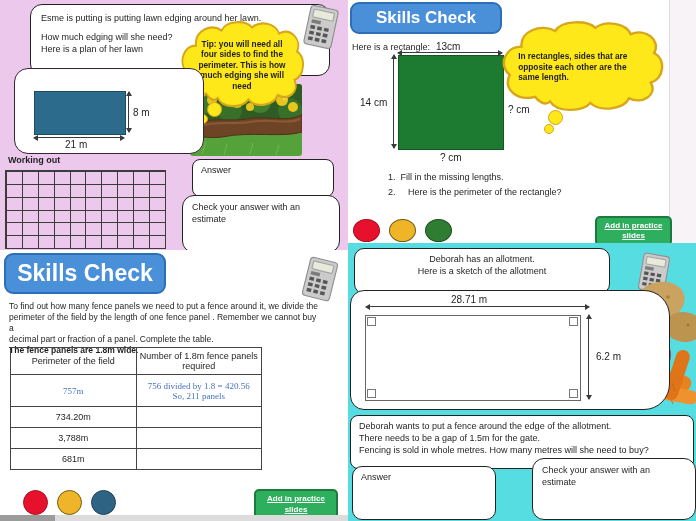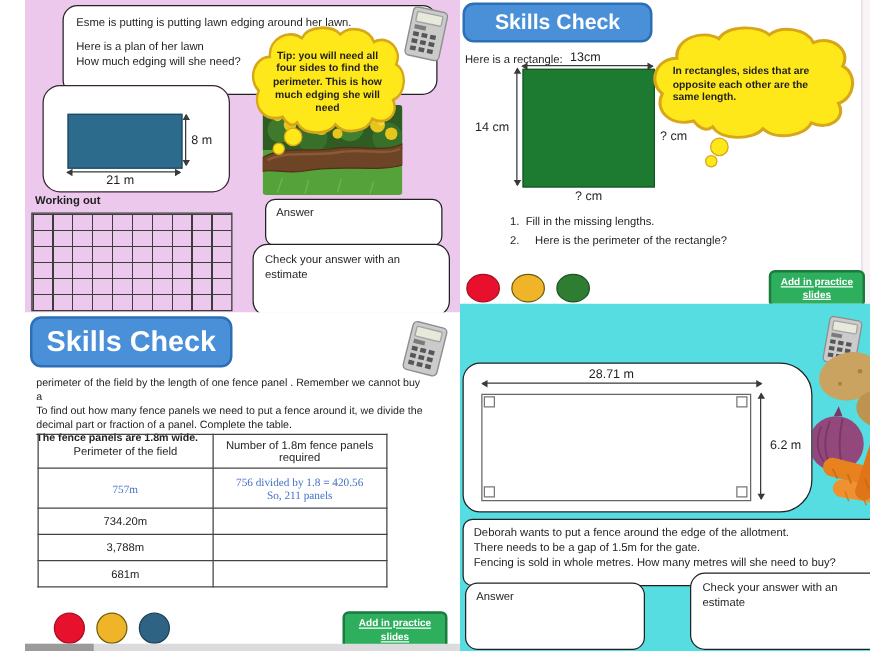--- a/index.html
+++ b/index.html
@@ -1,24 +1,24 @@
 <!DOCTYPE html>
 <html><head>
 <meta charset="utf-8">
 <style>
   html,body{margin:0;padding:0;}
   body{font-family:"Liberation Sans",sans-serif;color:#1f1f1f;background:#fff;}
   #stage{position:relative;width:696px;height:521px;overflow:hidden;background:#fff;}
-  .q{position:absolute;overflow:hidden;margin-left:20px;}
+  .q{position:absolute;overflow:hidden;}
   #q1{left:0;top:0;width:348px;height:250px;background:#ecc9ec;}
   #q2{left:348px;top:0;width:348px;height:243px;background:#ffffff;}
   #q3{left:0;top:250px;width:348px;height:271px;background:#ffffff;}
   #q4{left:348px;top:243px;width:348px;height:278px;background:#55dde2;}
   .abs{position:absolute;}
-  .box{background:#fff;border:1.5px solid #222;}
+  .box{background:#fff;border:1.5px solid #222;padding-left:40px;}
   .r8{border-radius:8px;} .r10{border-radius:10px;} .r12{border-radius:12px;}
   .txt{font-size:9px;line-height:1.35;}
   .small{font-size:8.5px;line-height:1.3;}
   .bold{font-weight:bold;}
   .center{text-align:center;}
   .title{background:#4a90d9;border:2.5px solid #2d6fb7;border-radius:9px;color:#fff;
          display:flex;align-items:center;justify-content:center;font-weight:bold;}
   .cloud{position:absolute;}
   .cloud svg{position:absolute;left:0;top:0;width:100%;height:100%;}
   .cloud .cloud-text{position:absolute;left:12%;top:16%;width:76%;height:68%;
@@ -40,41 +40,41 @@
   .dimv::before{content:"";position:absolute;top:-1px;left:-3.5px;
     border-left:3px solid transparent;border-right:3px solid transparent;border-bottom:5px solid #3a3a3a;}
   .dimv::after{content:"";position:absolute;bottom:-1px;left:-3.5px;
     border-left:3px solid transparent;border-right:3px solid transparent;border-top:5px solid #3a3a3a;}
   .dimlabel{position:absolute;font-size:10px;}
   
   #wgrid{left:5px;top:170px;width:159px;height:77px;border:1.5px solid #3c3c3c;background:
     repeating-linear-gradient(to right,#3c3c3c 0,#3c3c3c 1px,transparent 1px,transparent 15.9px),
     repeating-linear-gradient(to bottom,#3c3c3c 0,#3c3c3c 1px,transparent 1px,transparent 12.84px);}
   
-  table.panels{border-collapse:collapse;width:280px;table-layout:fixed;font-size:9px;}
+  table.panels{border-collapse:collapse;width:252px;table-layout:fixed;font-size:9px;}
   table.panels td,table.panels th{border:1px solid #444;text-align:center;vertical-align:middle;
     padding:2px 3px;font-weight:normal;}
   table.panels th{height:22px;}
   .blue-ans{color:#4472c4;font-family:Liberation Serif, serif;}
   .corner-sq{position:absolute;width:7px;height:7px;border:1px solid #777;background:#fff;}
   .q2strip{position:absolute;right:0;top:0;width:26px;height:243px;background:#f8f3f7;border-left:1px solid #e2dce2;}
   .calc{position:absolute;}
 </style>
 </head>
 <body>
 
 <div id="stage">
 
   <div id="q1" class="q">
 
     <div class="abs box r12 txt" style="left:30px;top:4px;width:278px;height:56px;padding:7px 10px;">
       <div>Esme is putting is putting lawn edging around her lawn.</div>
       <div style="height:7px;"></div>
+      <div>How much edging will she need?</div>
       <div>Here is a plan of her lawn</div>
-      <div>How much edging will she need?</div>
     </div>
 
     <div class="calc" style="left:306px;top:6px;width:30px;height:42px;transform:rotate(12deg);">
       <svg viewBox="0 0 26 36" width="30" height="42">
         <rect x="1" y="1" width="24" height="34" rx="3" fill="#cbcbcb" stroke="#8f8f8f"></rect>
         <rect x="4" y="4" width="18" height="7" rx="1" fill="#e7e9da" stroke="#a5a5a5"></rect>
         <rect x="4" y="13" width="8" height="3" fill="#7c7c7c"></rect>
         <g fill="#565656">
           <rect x="4" y="18" width="4" height="3"></rect>
             <rect x="10" y="18" width="4" height="3"></rect>
@@ -224,22 +224,22 @@
             <rect x="10" y="23" width="4" height="3"></rect>
             <rect x="16" y="23" width="4" height="3"></rect>
           <rect x="4" y="28" width="4" height="3"></rect>
             <rect x="10" y="28" width="4" height="3"></rect>
             <rect x="16" y="28" width="4" height="3"></rect>
         </g>
       </svg>
     </div>
 
     <div class="abs small" style="left:9px;top:51px;width:310px;">
+      <div>To find out how many fence panels we need to  put a fence around it,  we divide the</div>
       <div>perimeter of the field by the length of one fence panel . Remember we cannot buy a</div>
-      <div>To find out how many fence panels we need to  put a fence around it,  we divide the</div>
       <div>decimal part or fraction of a panel. Complete the table.</div>
       <div class="bold">The fence panels are 1.8m wide.</div>
     </div>
 
     <table class="panels abs" style="left:10px;top:97px;">
       <tbody>
           <tr>
         <th>Perimeter of the field</th>
         <th>Number  of 1.8m fence panels required</th>
       </tr>
@@ -273,20 +273,24 @@
       <span>Add in practice</span>
       <span>slides</span>
     </div>
 
     <div class="abs" style="left:0;top:265px;width:348px;height:6px;background:#dcdcdc;"></div>
     <div class="abs" style="left:0;top:265px;width:55px;height:6px;background:#9b9b9b;"></div>
   </div>
 
   <div id="q4" class="q">
 
+    <div class="abs box r10 txt center" style="left:6px;top:5px;width:238px;height:36px;padding:4px 8px;">
+      <div>Deborah has an allotment.</div>
+      <div>Here is a sketch  of the allotment</div>
+    </div>
 
     <div class="calc" style="left:292px;top:10px;width:28px;height:40px;transform:rotate(10deg);">
       <svg viewBox="0 0 26 36" width="28" height="40">
         <rect x="1" y="1" width="24" height="34" rx="3" fill="#cbcbcb" stroke="#8f8f8f"></rect>
         <rect x="4" y="4" width="18" height="7" rx="1" fill="#e7e9da" stroke="#a5a5a5"></rect>
         <rect x="4" y="13" width="8" height="3" fill="#7c7c7c"></rect>
         <g fill="#565656">
           <rect x="4" y="18" width="4" height="3"></rect>
             <rect x="10" y="18" width="4" height="3"></rect>
             <rect x="16" y="18" width="4" height="3"></rect>

